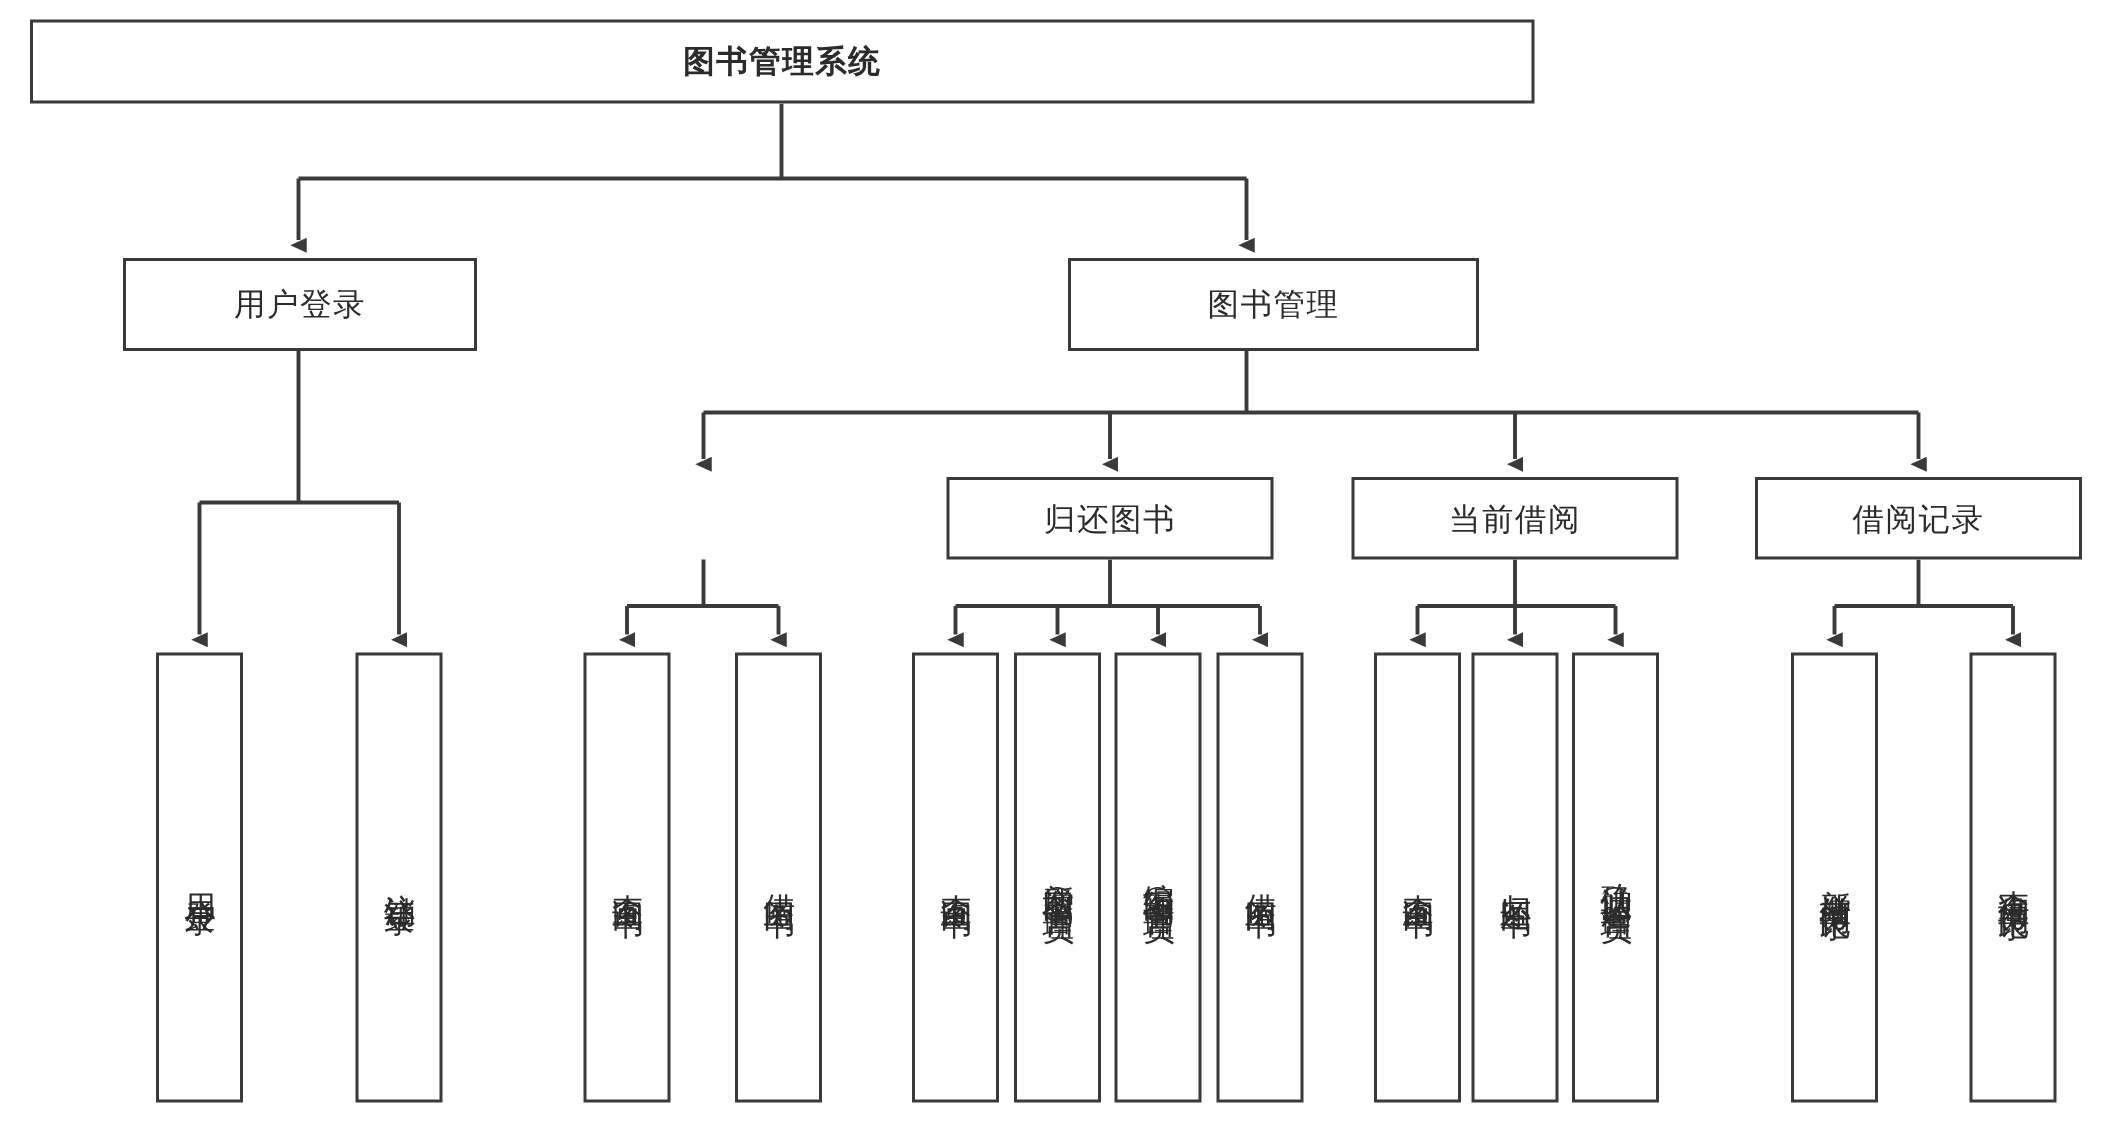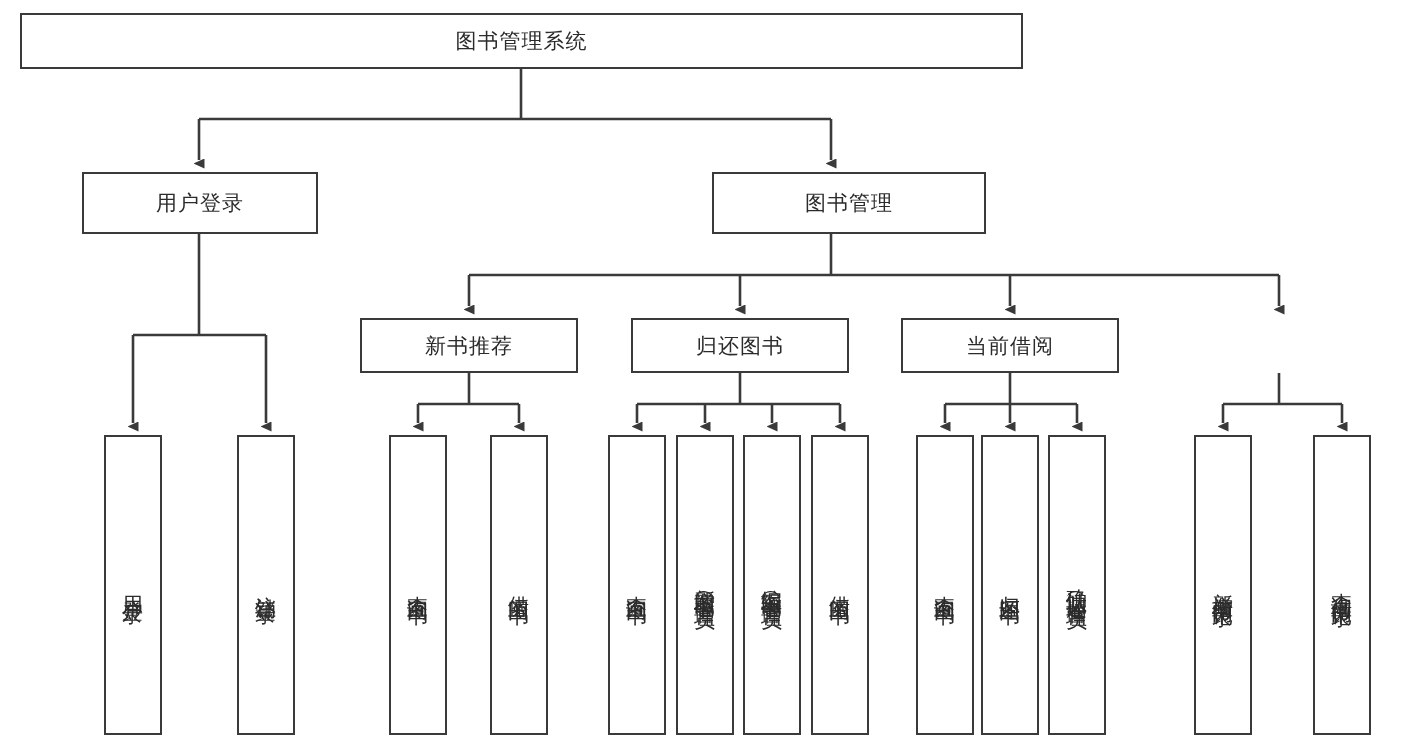--- a/index.html
+++ b/index.html
@@ -112,44 +112,44 @@
       <line x1="1010" y1="404" x2="1010" y2="423" marker-end="url(#arrow)"></line>
       <line x1="1077" y1="404" x2="1077" y2="423" marker-end="url(#arrow)"></line>
 
       <line x1="1279" y1="373" x2="1279" y2="404"></line>
       <line x1="1223" y1="404" x2="1342" y2="404"></line>
       <line x1="1223" y1="404" x2="1223" y2="423" marker-end="url(#arrow)"></line>
       <line x1="1342" y1="404" x2="1342" y2="423" marker-end="url(#arrow)"></line>
     </g>
   </svg>
 
-  <div class="node horiz" style="left:20px; top:13px; width:1003px; height:56px;">
+  <div class="node horiz" style="left:20px; top:13px; width:1003px; height:56px;font-weight:bold;">
     <span>图书管理系统</span>
   </div>
 
   <div class="node horiz" style="left:82px; top:172px; width:236px; height:62px;">
     <span>用户登录</span>
   </div>
 
   <div class="node horiz" style="left:712px; top:172px; width:274px; height:62px;">
     <span>图书管理</span>
   </div>
 
-  <div class="node horiz" style="left:360px; top:318px; width:218px; height:55px;">
-    <span>新书推荐</span>
-  </div>
 
   <div class="node horiz" style="left:631px; top:318px; width:218px; height:55px;">
     <span>归还图书</span>
   </div>
 
   <div class="node horiz" style="left:901px; top:318px; width:218px; height:55px;">
     <span>当前借阅</span>
   </div>
 
+  <div class="node horiz" style="left:1170px; top:318px; width:218px; height:55px;">
+    <span>借阅记录</span>
+  </div>
 
   <div class="node vert" style="left:104px; top:435px; width:58px; height:300px;">
     <span class="vtext">用户登录</span>
   </div>
 
   <div class="node vert" style="left:237px; top:435px; width:58px; height:300px;">
     <span class="vtext">注销登录</span>
   </div>
 
   <div class="node vert" style="left:389px; top:435px; width:58px; height:300px;">

